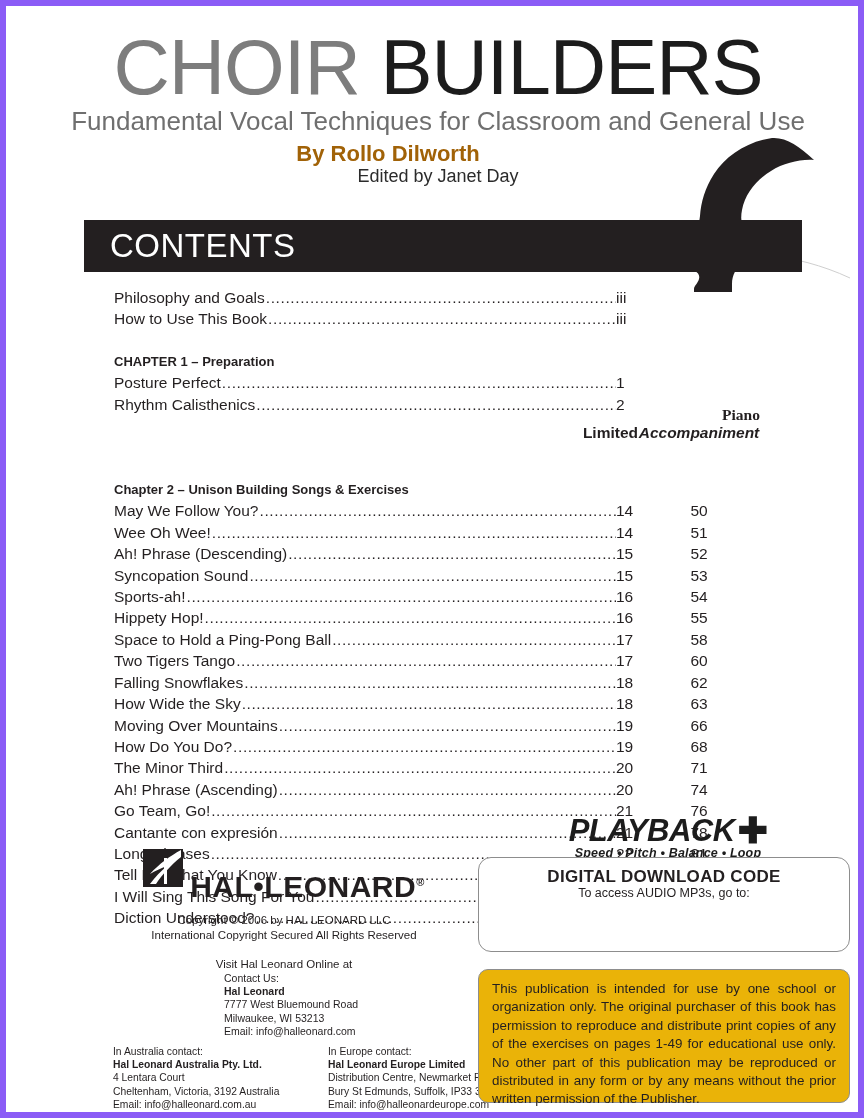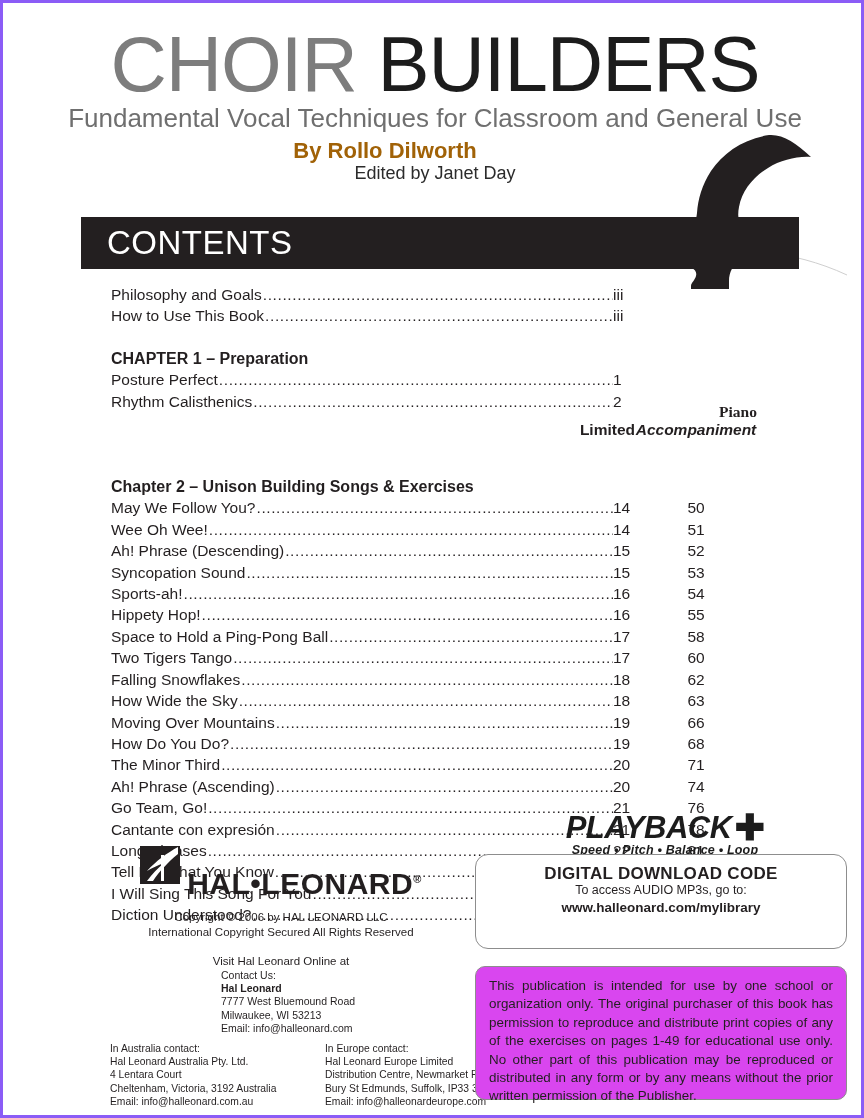--- a/index.html
+++ b/index.html
@@ -9,21 +9,21 @@
   }
   body {
     font-family: "Liberation Sans", sans-serif;
     color: #231f20;
   }
   #page {
     position: relative;
     width: 864px;
     height: 1118px;
     background: #ffffff;
-    border: 3px solid #8b5cf6;
+    border: 6px solid #8b5cf6;
     box-sizing: border-box;
     overflow: hidden;
   }
 
   
   .title-row {
     position: absolute;
     top: 18px;
     left: 0;
     width: 864px;
@@ -135,21 +135,21 @@
     text-align: left;
     white-space: nowrap;
   }
   .toc-piano {
     width: 122px;
     flex: 0 0 122px;
     text-align: center;
     white-space: nowrap;
   }
   .toc-heading {
-    font-size: 16px;
+    font-size: 13px;
     line-height: 21.4px;
     font-weight: bold;
     color: #231f20;
   }
   .spacer-lg { height: 21px; }
 
   .col-headers {
     position: absolute;
     top: 400px;
     left: 108px;
@@ -239,21 +239,21 @@
     top: 1039px;
     left: 107px;
     width: 400px;
     display: flex;
     gap: 30px;
     font-size: 10.3px;
     line-height: 13.2px;
     color: #231f20;
   }
   .intl-col { width: 185px; }
-  .intl-col .bold { font-weight: normal; }
+  .intl-col .bold { font-weight: bold; }
 
   
   .playback {
     position: absolute;
     top: 808px;
     left: 478px;
     width: 368px;
     text-align: center;
   }
   .pb-word {
@@ -323,21 +323,21 @@
   
   .legal-box {
     position: absolute;
     top: 963px;
     left: 472px;
     width: 372px;
     height: 134px;
     border: 1.5px solid #8d8d8d;
     border-radius: 10px;
     box-sizing: border-box;
-    background: #d946ef;
+    background: #eab308;
     padding: 10px 13px 0 13px;
   }
   .legal-text {
     font-size: 13.4px;
     line-height: 18.4px;
     color: #231f20;
     text-align: justify;
   }
 </style>
 </head>
@@ -630,21 +630,20 @@
         <span>PLAYBACK</span>
         <span class="pb-plus">✚</span>
       </div>
     <div class="pb-sub">Speed • Pitch • Balance • Loop</div>
   </div>
 
   <div class="dl-box">
     <div class="dl-inner">
       <div class="dl-title">DIGITAL DOWNLOAD CODE</div>
       <div class="dl-sub">To access AUDIO MP3s, go to:</div>
-      <div class="dl-url">www.halleonard.com/mylibrary</div>
     </div>
   </div>
 
   <div class="legal-box">
     <div class="legal-text">This publication is intended for use by one school or organization only. The original purchaser of this book has permission to reproduce and distribute print copies of any of the exercises on pages 1-49 for educational use only. No other part of this publication may be reproduced or distributed in any form or by any means without the prior written permission of the Publisher.</div>
   </div>
 
 </div>
 
 </body></html>

